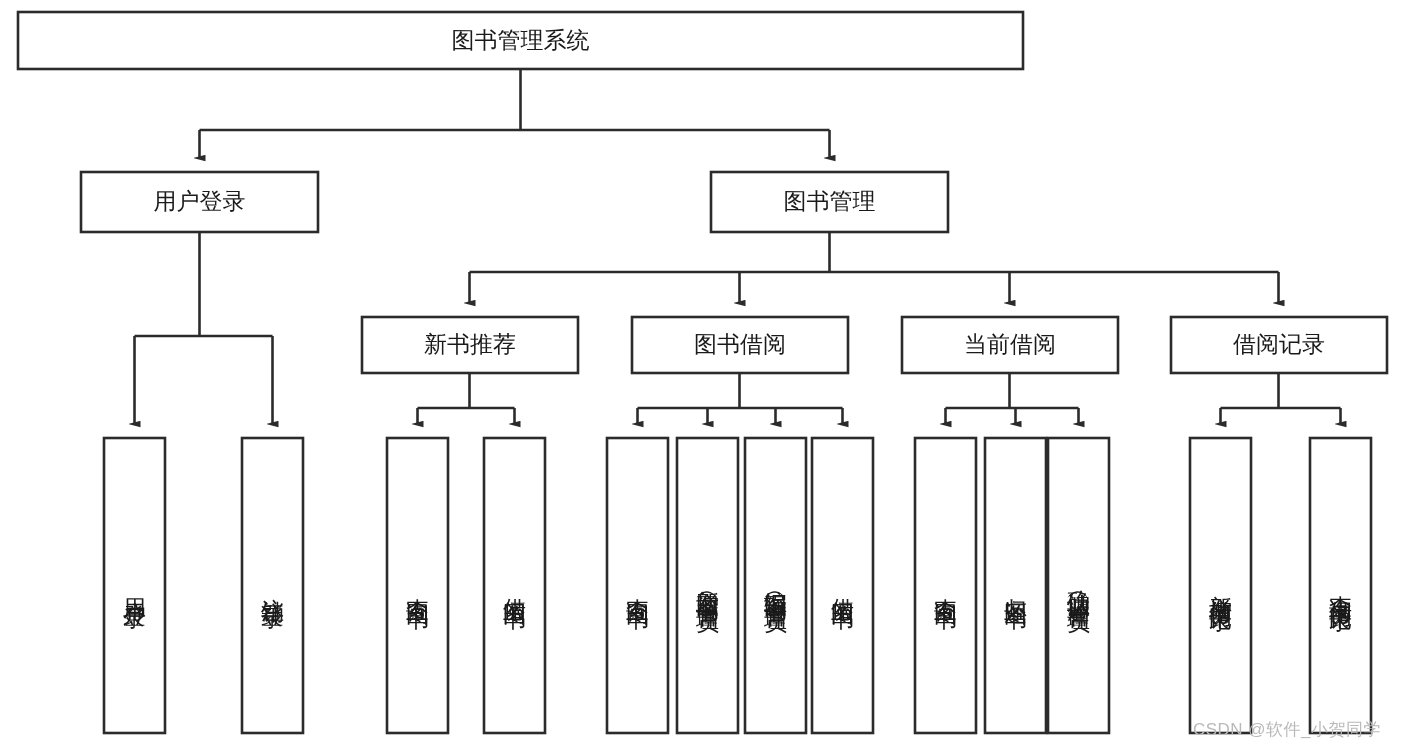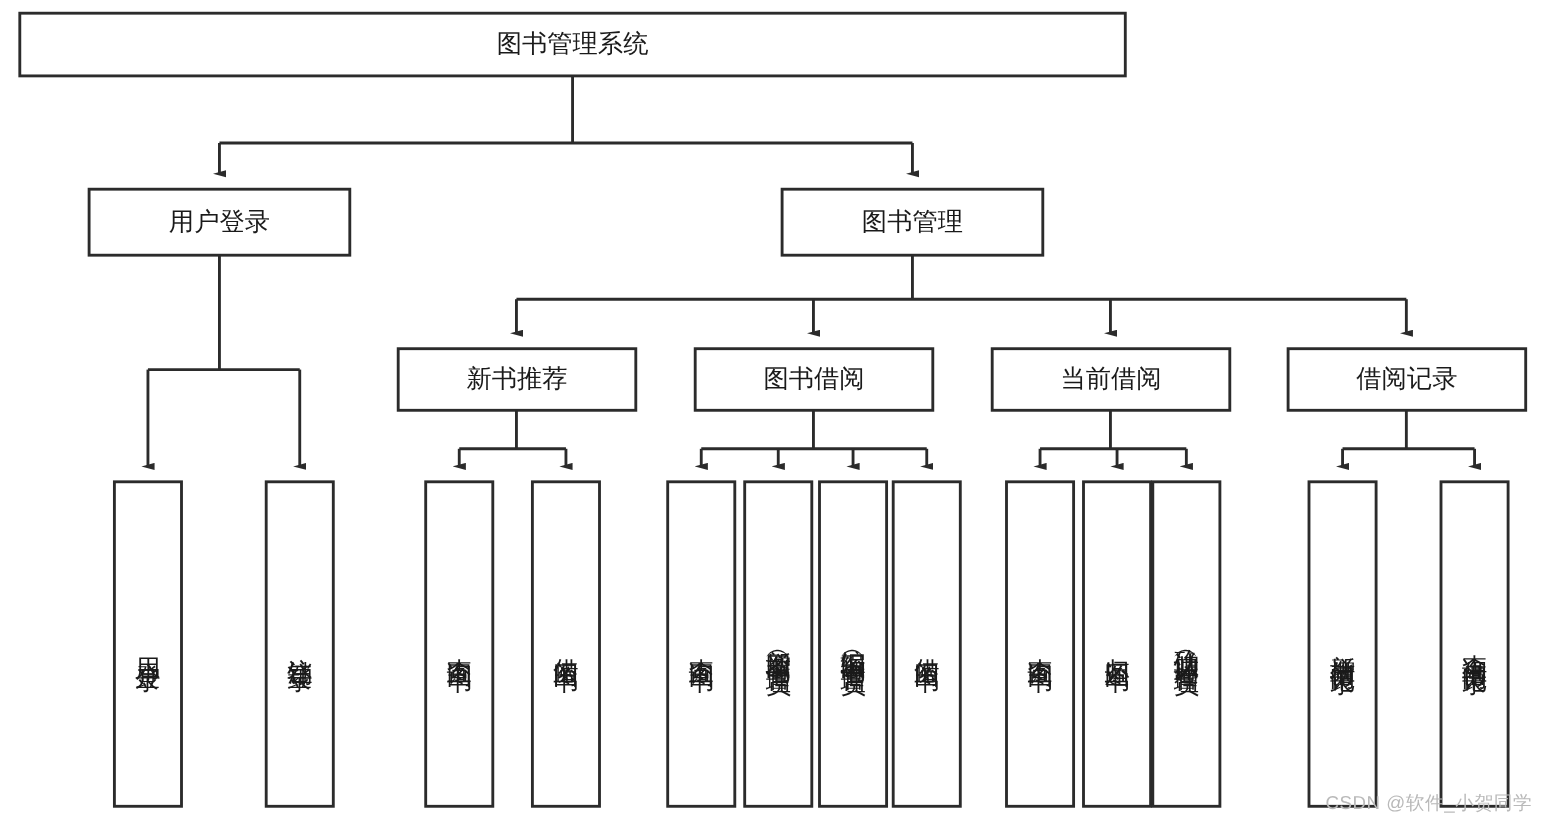--- a/index.html
+++ b/index.html
@@ -56,21 +56,21 @@
     letter-spacing: 3px;
     text-align: center;
     display: flex;
     align-items: center;
     justify-content: center;
     white-space: nowrap;
     pointer-events: none;
   }
   .watermark {
     position: absolute;
-    right: 12px;
+    right: 24px;
     bottom: 6px;
     font-family: "Liberation Sans", "DejaVu Sans", sans-serif;
     font-size: 17px;
     color: #b9b9b9;
     white-space: nowrap;
     letter-spacing: 0.5px;
   }
 </style>
 </head>
 <body>

